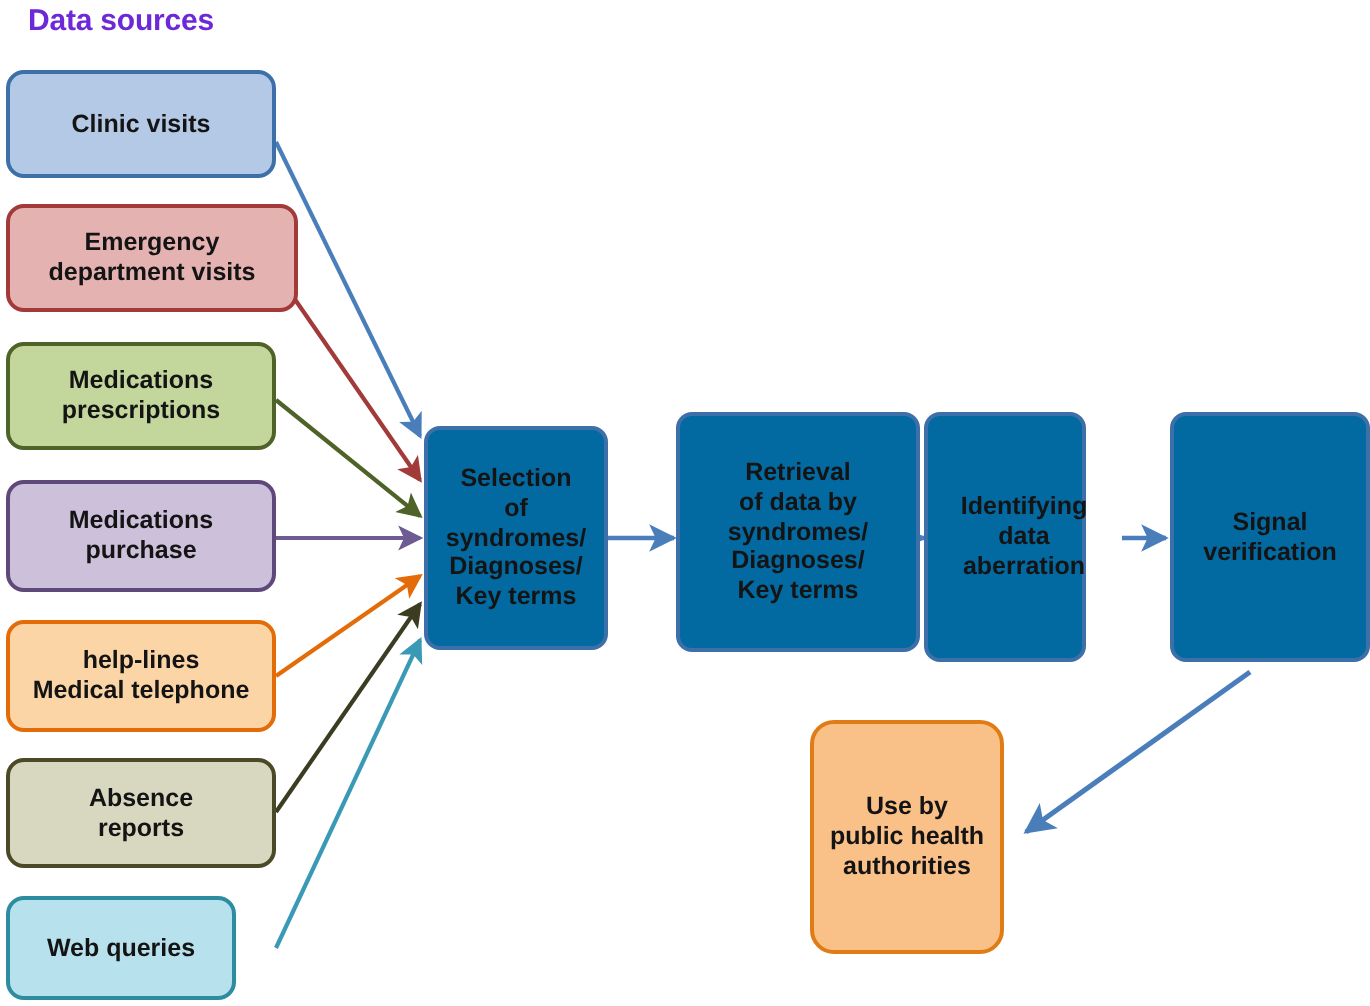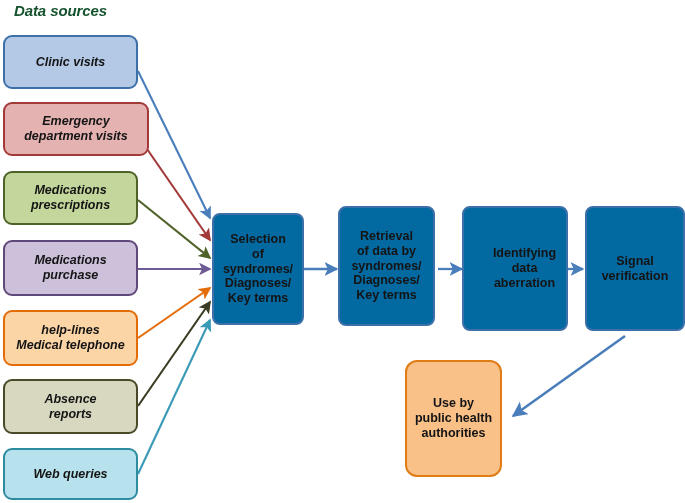--- a/index.html
+++ b/index.html
@@ -11,44 +11,42 @@
     position:relative;
   }
   #canvas{position:absolute;left:0;top:0;width:685px;height:503px;}
   svg.wires{position:absolute;left:0;top:0;width:685px;height:503px;pointer-events:none;}
 
   .title{
     position:absolute;
     left:14px;top:2px;
     font-size:15px;
     font-weight:bold;
-    color:#14532d;
+    color:#6d28d9;
     letter-spacing:-0.1px;
     white-space:nowrap;
-    font-style:italic;
   }
 
   .node{
     position:absolute;
     box-sizing:border-box;
     display:flex;
     align-items:center;
     justify-content:center;
     text-align:center;
     font-weight:bold;
     color:#141414;
     line-height:1.18;
     border-style:solid;
   }
   .src{
     border-radius:9px;
     border-width:2px;
     font-size:12.5px;
     padding:14px 6px;
-    font-style:italic;
   }
   .proc{
     border-radius:8px;
     border-width:2px;
     font-size:12.5px;
     padding:3px 4px;
     background:#0369a1;
     border-color:#3d6fa8;
   }
   .outcome{
@@ -148,47 +146,47 @@
     </div>
   </div>
 
   <div class="node src" style="left:3px;top:379px;width:135px;height:55px;background:#d8d8c0;border-color:#4a4a28;">
     <div>
       <span>Absence</span>
       <span>reports</span>
     </div>
   </div>
 
-  <div class="node src" style="left:3px;top:448px;width:135px;height:52px;background:#b7e1ec;border-color:#2e8ca0;">
+  <div class="node src" style="left:3px;top:448px;width:115px;height:52px;background:#b7e1ec;border-color:#2e8ca0;">
     <div>
       <span>Web queries</span>
     </div>
   </div>
 
   <div class="node proc" style="left:212px;top:213px;width:92px;height:112px;">
     <div>
       <span>Selection</span>
       <span>of</span>
       <span>syndromes/</span>
       <span>Diagnoses/</span>
       <span>Key terms</span>
     </div>
   </div>
 
-  <div class="node proc" style="left:338px;top:206px;width:97px;height:120px;">
+  <div class="node proc" style="left:338px;top:206px;width:122px;height:120px;">
     <div>
       <span>Retrieval</span>
       <span>of data by</span>
       <span>syndromes/</span>
       <span>Diagnoses/</span>
       <span>Key terms</span>
     </div>
   </div>
 
-  <div class="node proc" style="left:462px;top:206px;width:106px;height:125px;padding-left:23px;">
+  <div class="node proc" style="left:462px;top:206px;width:81px;height:125px;padding-left:23px;">
     <div>
       <span>Identifying</span>
       <span>data</span>
       <span>aberration</span>
     </div>
   </div>
 
   <div class="node proc" style="left:585px;top:206px;width:100px;height:125px;">
     <div>
       <span>Signal</span>

